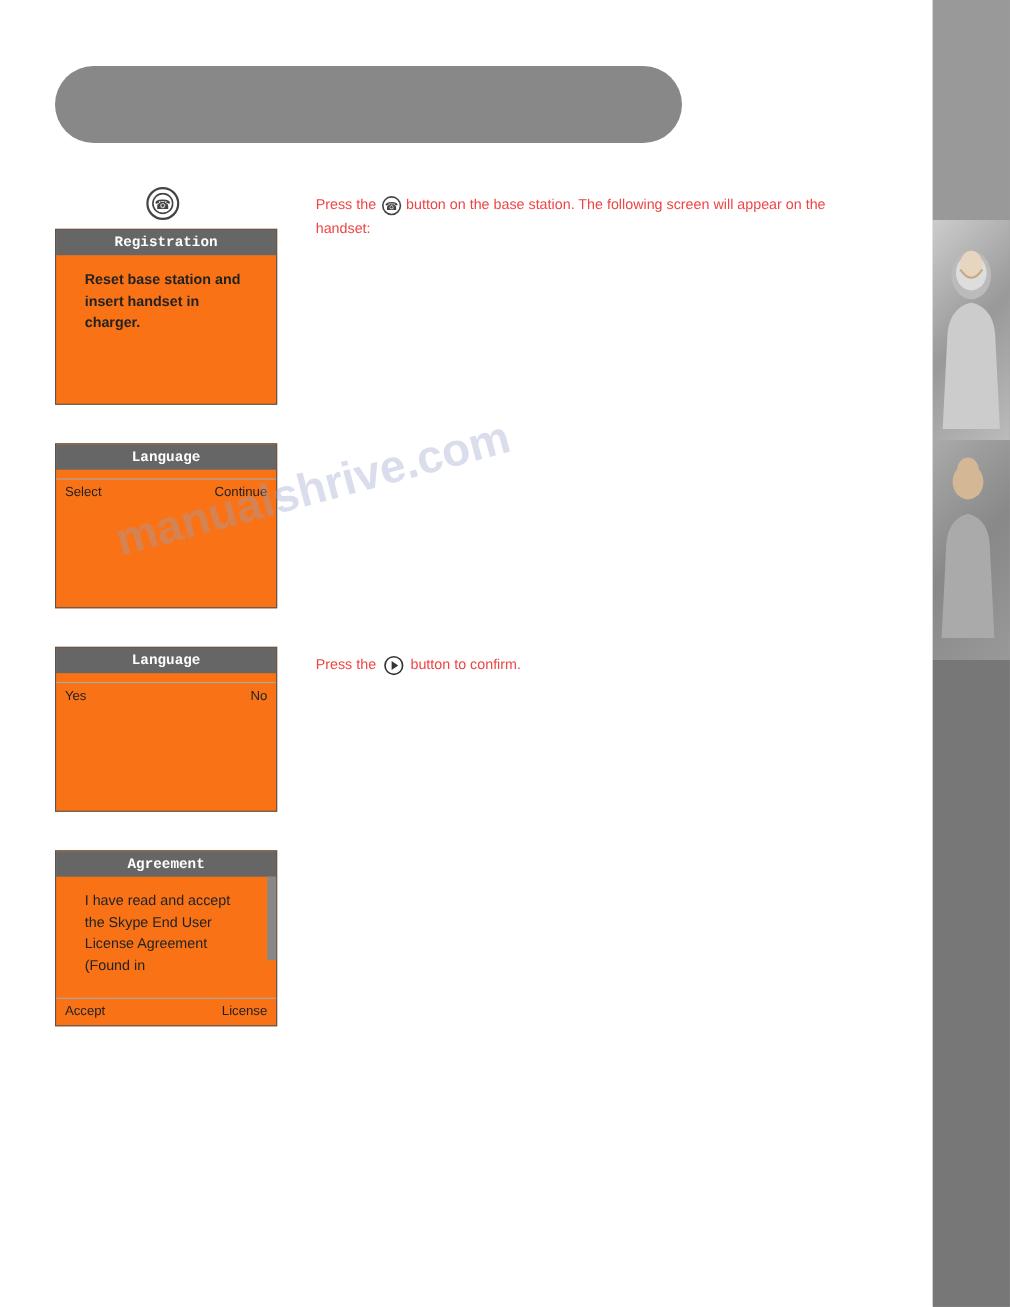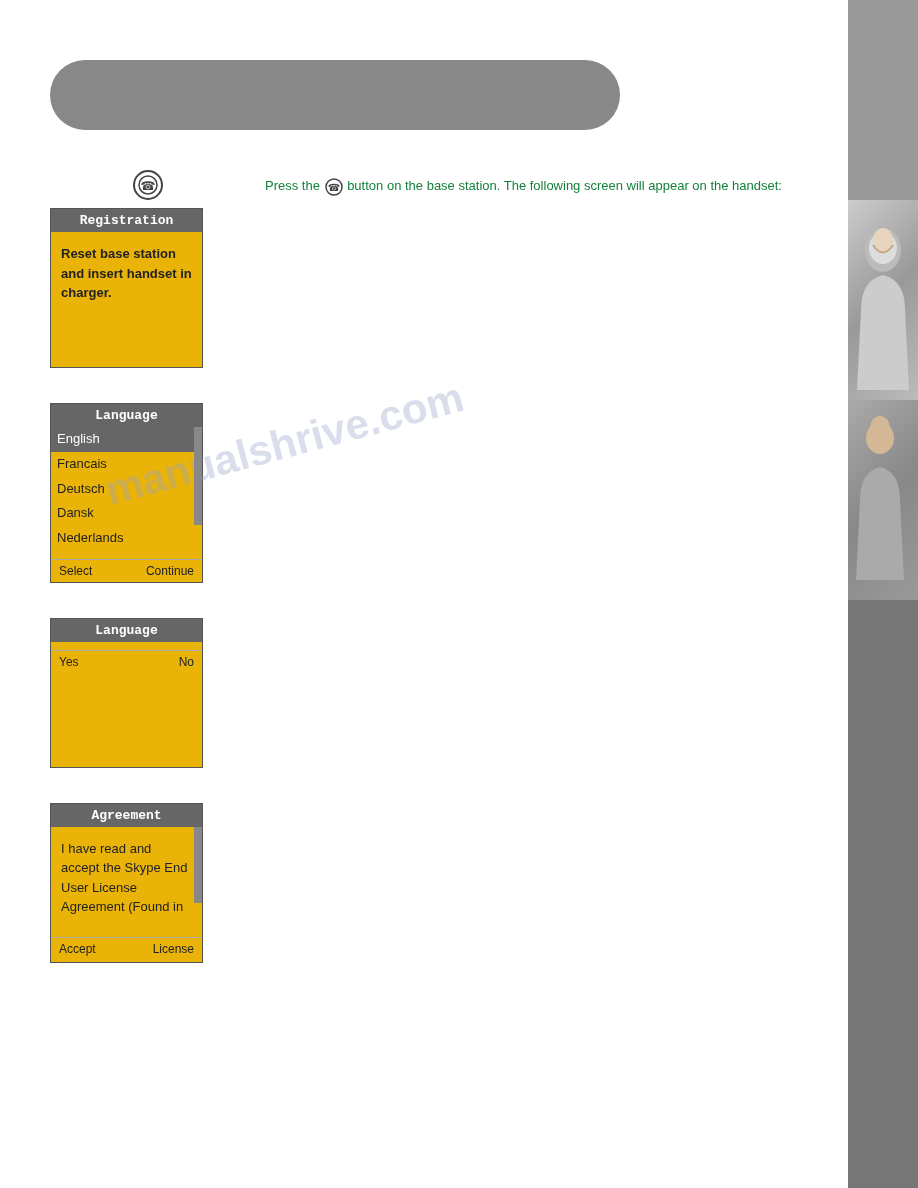--- a/index.html
+++ b/index.html
@@ -78,39 +78,39 @@
       border: 2px solid #444;
       border-radius: 50%;
       display: flex;
       align-items: center;
       justify-content: center;
       font-size: 16px;
       color: #444;
     }
 
     .screen-box {
-      width: 153px;
+      width: 202px;
       min-height: 160px;
       border: 1.5px solid #555;
-      background: #eab308;
+      background: #f97316;
       flex-shrink: 0;
     }
 
     .screen-header {
       background: #666;
       color: #fff;
       text-align: center;
       font-size: 13px;
       font-family: 'Courier New', monospace;
       padding: 4px 8px;
       font-weight: bold;
     }
 
     .screen-body {
-      padding: 12px 10px;
+      padding: 12px 26px;
       font-size: 13px;
       color: #222;
       line-height: 1.5;
     }
 
     .screen-footer {
       display: flex;
       justify-content: space-between;
       padding: 4px 8px;
       font-size: 12px;
@@ -157,22 +157,23 @@
     }
 
     .section-right {
       flex: 1;
       padding-left: 20px;
       padding-top: 5px;
     }
 
     .desc-text {
       font-size: 13px;
-      color: #15803d;
+      color: #ef4444;
       line-height: 1.65;
+      margin-left: 22px;
     }
   </style>
 </head>
 <body>
 
 <div class="right-sidebar">
   <div class="sidebar-top-gray"></div>
 
   <div class="sidebar-photo1">
     <svg width="65" height="180" viewBox="0 0 65 180">
@@ -230,46 +231,49 @@
         </span>
         button on the base station. The following screen will appear on the handset:
       </p>
     </div>
   </div>
 
   <div class="section-row">
     <div class="section-left">
       <div class="screen-box" style="min-height:150px;">
         <div class="screen-header">Language</div>
-        <div class="screen-body" style="padding:0; position:relative;">
-
-          <div style="position:absolute;right:0;top:0;bottom:26px;width:8px;background:#888;"></div>
-          <div class="lang-list-item selected">English</div>
-          <div class="lang-list-item">Francais</div>
-          <div class="lang-list-item">Deutsch</div>
-          <div class="lang-list-item">Dansk</div>
-          <div class="lang-list-item">Nederlands</div>
-        </div>
         <div class="screen-footer">
           <span>Select</span>
           <span>Continue</span>
         </div>
       </div>
     </div>
   </div>
 
   <div class="section-row">
     <div class="section-left">
       <div class="screen-box" style="min-height:150px;">
         <div class="screen-header">Language</div>
         <div class="screen-footer">
           <span>Yes</span>
           <span>No</span>
         </div>
       </div>
+    </div>
+    <div class="section-right">
+      <p class="desc-text">
+        Press the
+        <span style="display:inline-flex;align-items:center;vertical-align:middle;margin:0 2px;">
+          <svg width="20" height="20" viewBox="0 0 20 20" style="vertical-align:middle;">
+            <circle cx="10" cy="10" r="8" stroke="#333" stroke-width="1.5" fill="none"></circle>
+            <polygon points="8,6 14,10 8,14" fill="#333"></polygon>
+          </svg>
+        </span>
+        button to confirm.
+      </p>
     </div>
   </div>
 
   <div class="section-row">
     <div class="section-left">
       <div class="screen-box" style="min-height:160px;">
         <div class="screen-header">Agreement</div>
         <div class="screen-body" style="position:relative;">
           
           <div style="position:absolute;right:0;top:0;bottom:26px;width:8px;background:#888;"></div>

